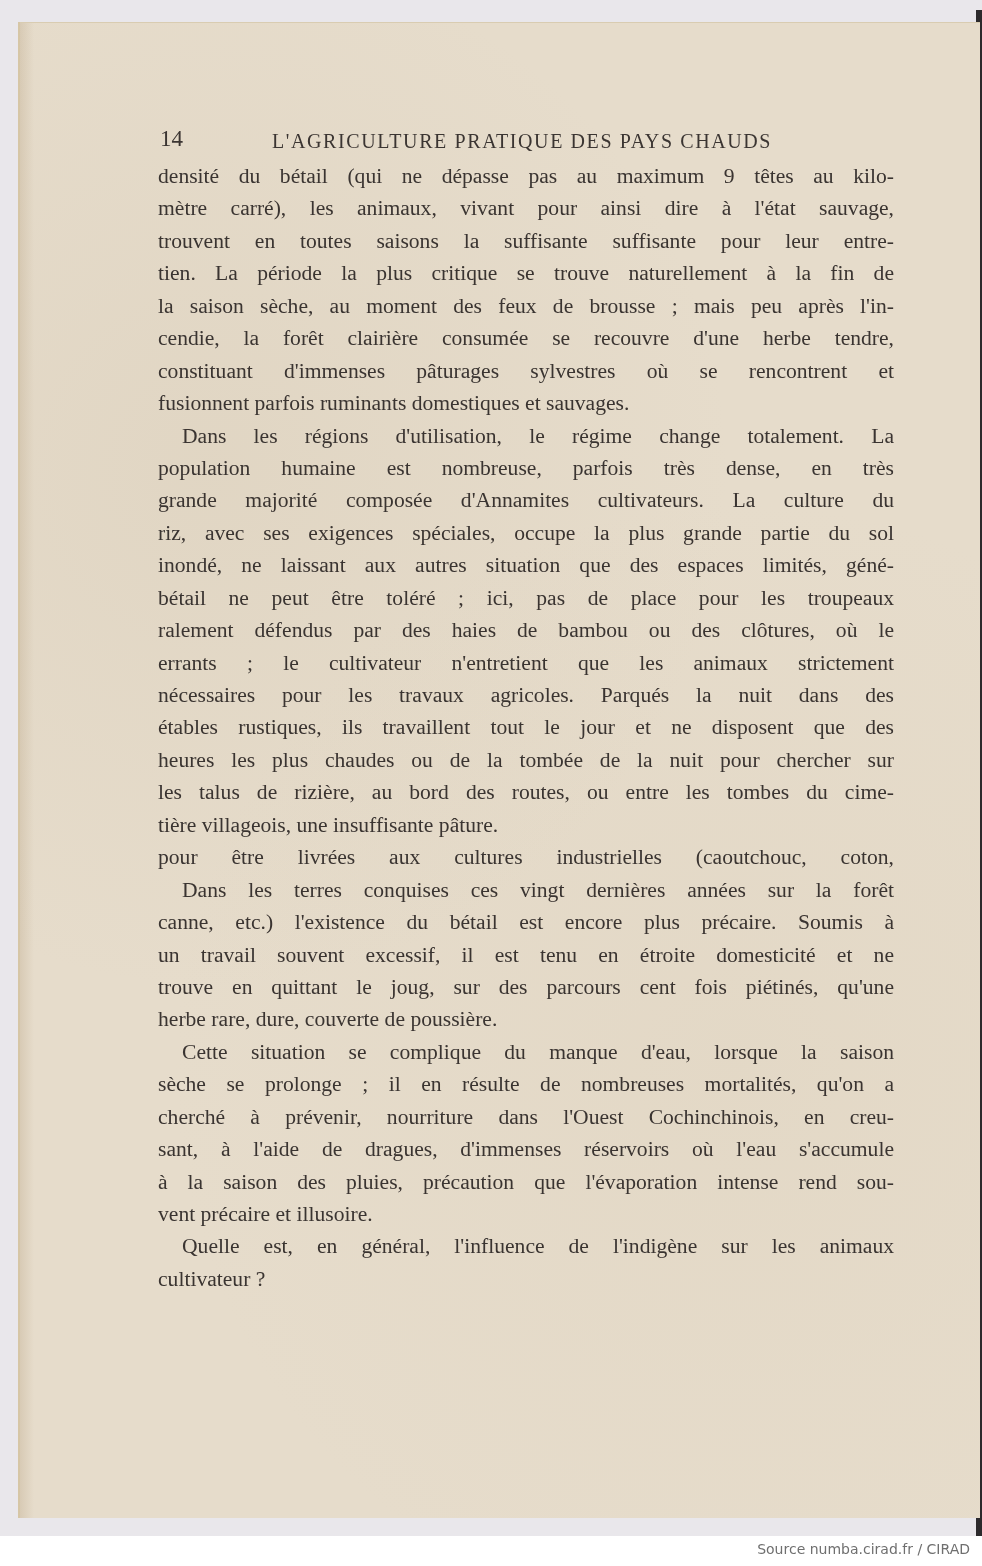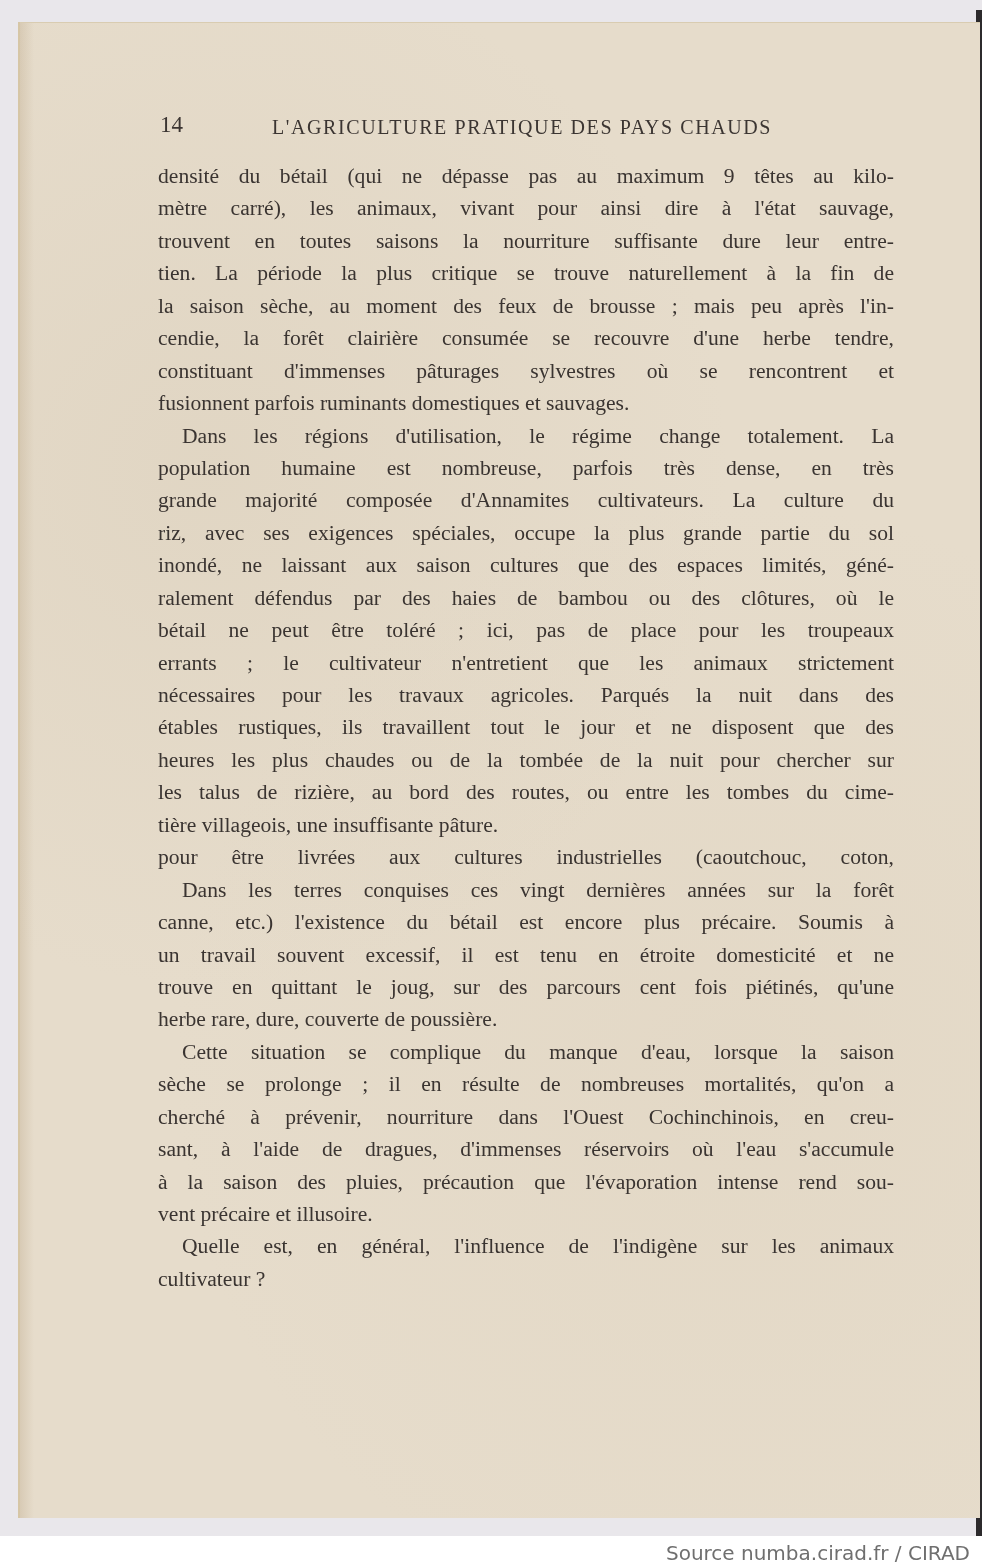--- a/index.html
+++ b/index.html
@@ -20,21 +20,21 @@
       radial-gradient(circle at 75% 70%, rgba(210,195,170,0.15), transparent 45%),
       linear-gradient(90deg, rgba(190,170,140,0.35) 0px, rgba(230,220,200,0) 14px);
     border-left: 2px solid #d6c6a6;
     box-shadow: inset 0 1px 0 #d9ccb1;
   }
   .page-edge-right {
     position: absolute; left: 976px; top: 10px; width: 6px; height: 1526px;
     background: #2c2a2c;
   }
   .running-head {
-    position: absolute; left: 160px; top: 112px; width: 736px; height: 28px;
+    position: absolute; left: 160px; top: 126px; width: 736px; height: 28px;
     color: #3b3532;
   }
   .page-number {
     position: absolute; left: 0; top: 0; font-size: 23px;
   }
   .head-title {
     position: absolute; left: 112px; top: 4px; font-size: 20px; letter-spacing: 1.6px;
     font-variant: small-caps; text-transform: uppercase;
   }
   .text-block {
@@ -43,52 +43,52 @@
   }
   .line {
     display: block; text-align: justify; text-align-last: justify; white-space: nowrap;
     height: 32.45px;
   }
   .line.last { text-align-last: left; }
   .line.indent { padding-left: 24px; }
   .source-caption {
     position: absolute; right: 12px; top: 1541px;
     font-family: "DejaVu Sans", "Liberation Sans", sans-serif;
-    font-size: 20px; color: #6f6f6f;
+    font-size: 14px; color: #6f6f6f;
   }
 </style>
 </head>
 <body>
 
 <div class="scan-bg"></div>
 <div class="page-edge-right"></div>
 
 <div class="page"></div>
 
 <div class="running-head">
   <span class="page-number">14</span>
   <span class="head-title">L'AGRICULTURE PRATIQUE DES PAYS CHAUDS</span>
 </div>
 
 <div class="text-block" id="text-block">
     <span class="line">densité du bétail (qui ne dépasse pas au maximum 9 têtes au kilo-</span>
     <span class="line">mètre carré), les animaux, vivant pour ainsi dire à l'état sauvage,</span>
-    <span class="line">trouvent en toutes saisons la nourriture suffisante dure leur entre-</span>
+    <span class="line">trouvent en toutes saisons la suffisante suffisante pour leur entre-</span>
     <span class="line">tien. La période la plus critique se trouve naturellement à la fin de</span>
     <span class="line">la saison sèche, au moment des feux de brousse ; mais peu après l'in-</span>
     <span class="line">cendie, la forêt clairière consumée se recouvre d'une herbe tendre,</span>
     <span class="line">constituant d'immenses pâturages sylvestres où se rencontrent et</span>
     <span class="line last">fusionnent parfois ruminants domestiques et sauvages.</span>
     <span class="line indent">Dans les régions d'utilisation, le régime change totalement. La</span>
     <span class="line">population humaine est nombreuse, parfois très dense, en très</span>
     <span class="line">grande majorité composée d'Annamites cultivateurs. La culture du</span>
     <span class="line">riz, avec ses exigences spéciales, occupe la plus grande partie du sol</span>
-    <span class="line">inondé, ne laissant aux saison cultures que des espaces limités, géné-</span>
+    <span class="line">inondé, ne laissant aux autres situation que des espaces limités, géné-</span>
+    <span class="line">bétail ne peut être toléré ; ici, pas de place pour les troupeaux</span>
     <span class="line">ralement défendus par des haies de bambou ou des clôtures, où le</span>
-    <span class="line">bétail ne peut être toléré ; ici, pas de place pour les troupeaux</span>
     <span class="line">errants ; le cultivateur n'entretient que les animaux strictement</span>
     <span class="line">nécessaires pour les travaux agricoles. Parqués la nuit dans des</span>
     <span class="line">étables rustiques, ils travaillent tout le jour et ne disposent que des</span>
     <span class="line">heures les plus chaudes ou de la tombée de la nuit pour chercher sur</span>
     <span class="line">les talus de rizière, au bord des routes, ou entre les tombes du cime-</span>
     <span class="line last">tière villageois, une insuffisante pâture.</span>
     <span class="line">pour être livrées aux cultures industrielles (caoutchouc, coton,</span>
     <span class="line indent">Dans les terres conquises ces vingt dernières années sur la forêt</span>
     <span class="line">canne, etc.) l'existence du bétail est encore plus précaire. Soumis à</span>
     <span class="line">un travail souvent excessif, il est tenu en étroite domesticité et ne</span>

